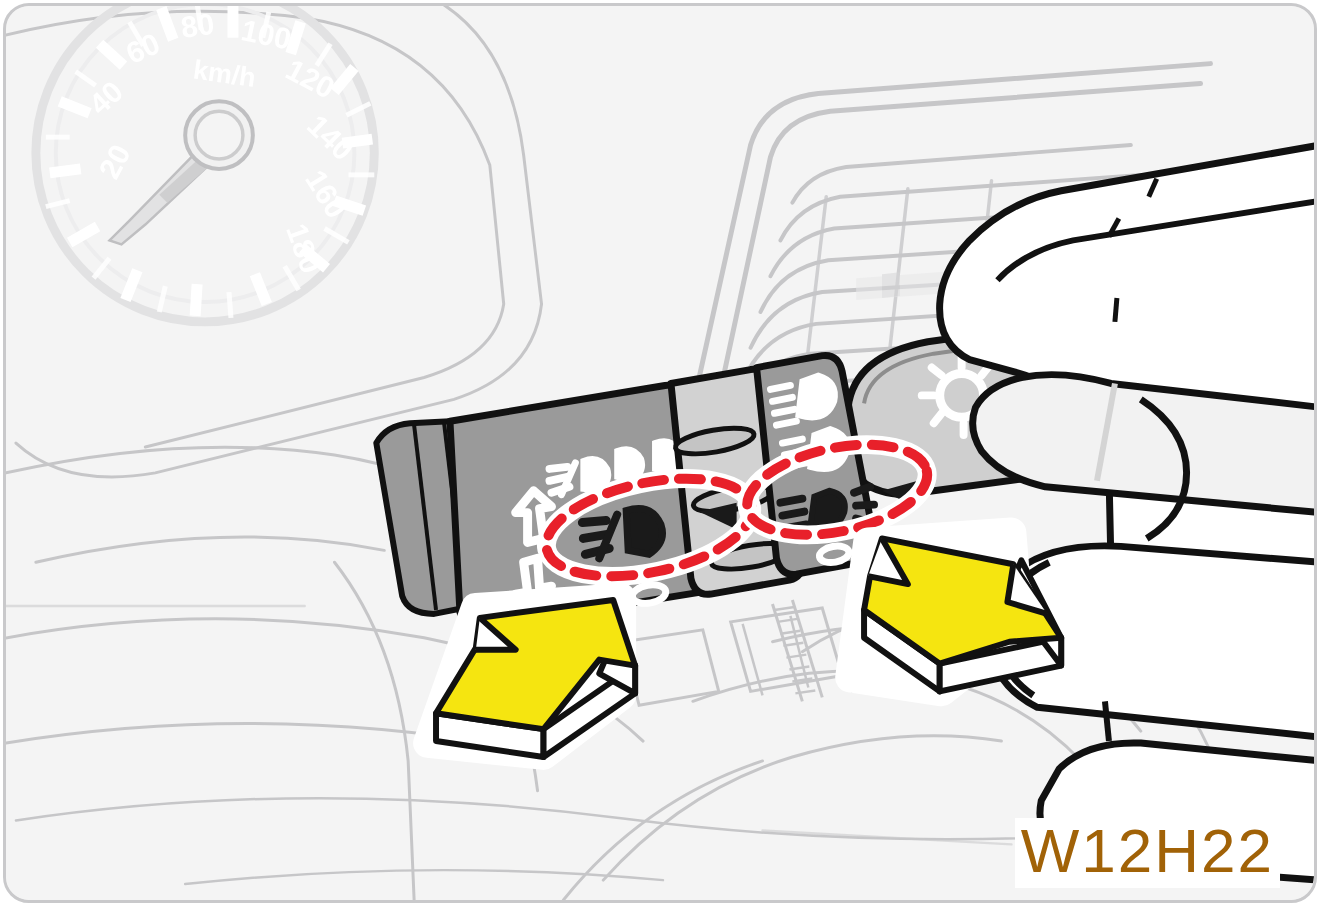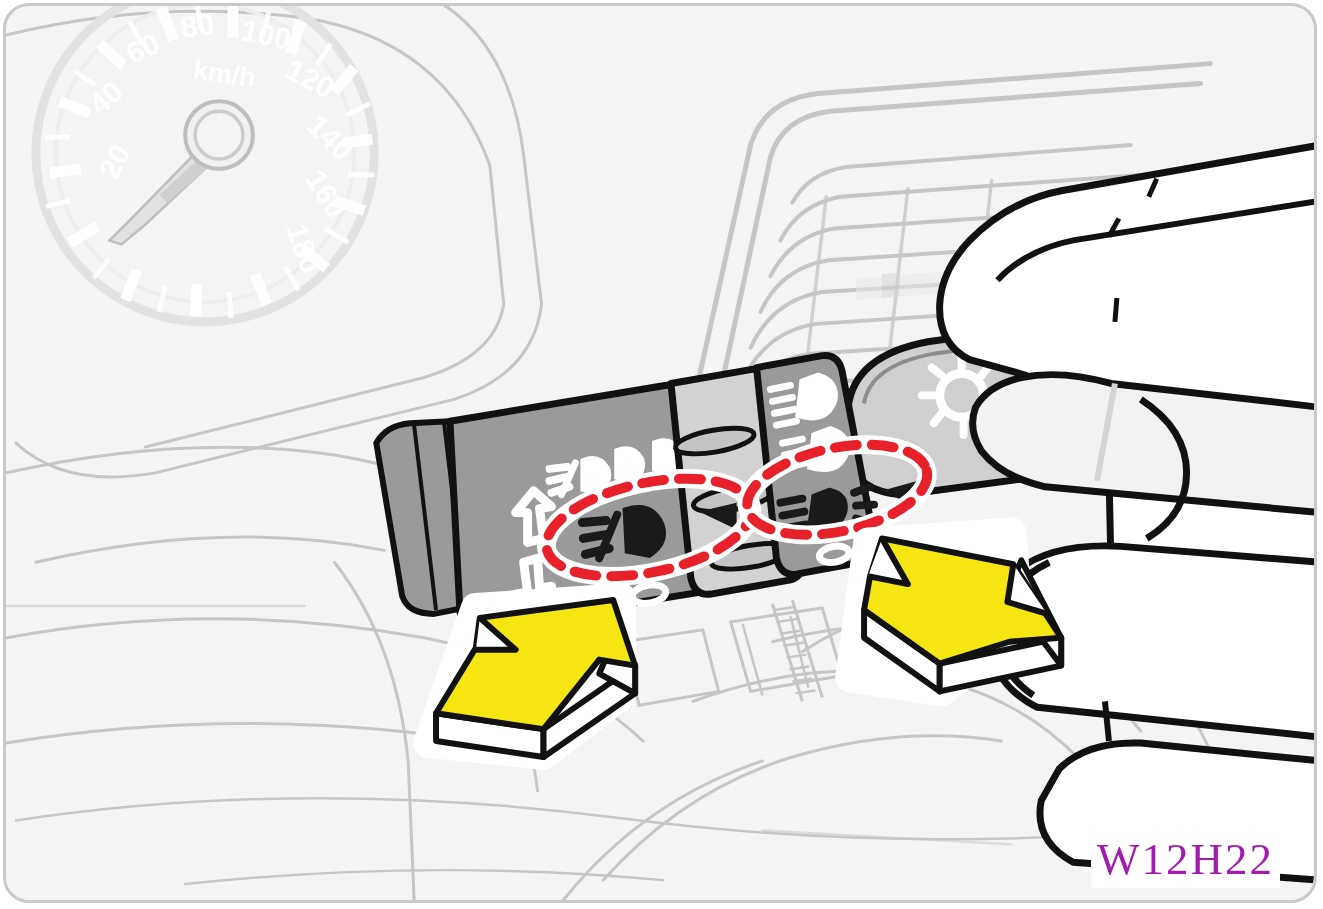--- a/index.html
+++ b/index.html
@@ -33,26 +33,26 @@
     top: 0;
     width: 100%;
     height: 100%;
     display: block;
   }
   #watermark {
     position: absolute;
     right: 34px;
     bottom: 12px;
     background: #ffffff;
-    color: #a21caf;
-    font-size: 45px;
+    color: #a16207;
+    font-size: 62px;
     letter-spacing: 2px;
     line-height: 1;
     padding: 2px 6px 6px 6px;
-    font-family: Liberation Serif, serif;
+    font-family: Liberation Sans, sans-serif;
     white-space: nowrap;
   }
 </style>
 </head>
 <body>
 
 <div id="stage">
   <div id="figure-frame">
 
     <svg id="art" viewBox="0 0 1314 900" preserveAspectRatio="none">

